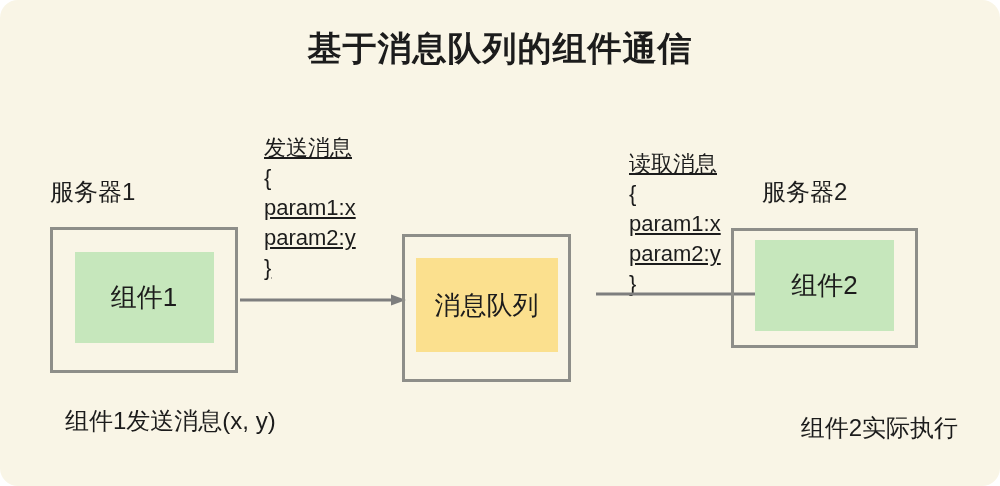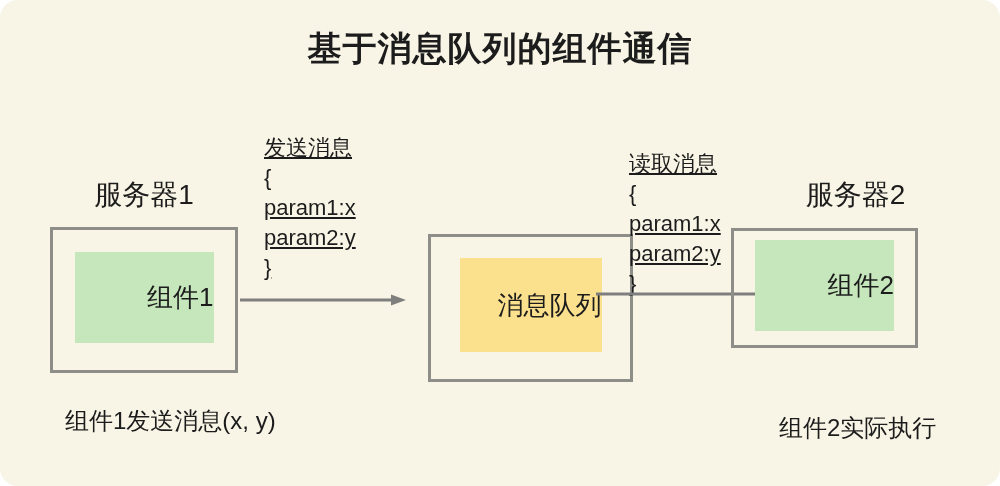--- a/index.html
+++ b/index.html
@@ -28,40 +28,40 @@
     left: 0;
     top: 26px;
     width: 1000px;
     text-align: center;
     font-size: 34px;
     font-weight: 600;
     letter-spacing: 1px;
   }
   .server-label {
     position: absolute;
-    text-align: center;
-    font-size: 28px;
+    text-align: left;
+    font-size: 24px;
   }
   .server-label.s1 { left: 50px; top: 176px; width: 188px; }
   .server-label.s2 { left: 762px; top: 176px; width: 187px; }
   .outer-box {
     position: absolute;
     border: 3px solid var(--box-border);
     background: transparent;
     display: flex;
     align-items: center;
     justify-content: center;
   }
   .outer-box.b1 { left: 50px;  top: 227px; width: 188px; height: 146px; }
-  .outer-box.bq { left: 428px; top: 234px; width: 205px; height: 148px; }
+  .outer-box.bq { left: 402px; top: 234px; width: 169px; height: 148px; }
   .outer-box.b2 { left: 731px; top: 228px; width: 187px; height: 120px; }
   .inner-box {
     display: flex;
     align-items: center;
-    justify-content: flex-end;
+    justify-content: center;
     font-size: 26px;
     margin-top: -6px;
   }
   .inner-box.green { background: var(--component-fill); width: 139px; height: 91px; }
   .inner-box.yellow { background: var(--queue-fill); width: 142px; height: 94px; }
   .annotation {
     position: absolute;
     font-size: 22px;
     line-height: 30px;
     white-space: nowrap;
@@ -71,21 +71,21 @@
   .annotation.read { left: 629px; top: 133px; margin-top: 16px; }
   .arrow-svg { position: absolute; display: block; }
   .arrow-svg.send { left: 240px; top: 293px; }
   .arrow-svg.read { left: 596px; top: 287px; }
   .caption {
     position: absolute;
     font-size: 24px;
     line-height: 30px;
   }
   .caption.left { left: 33px; top: 406px; white-space: nowrap; margin-left: 32px; }
-  .caption.right { left: 779px; top: 413px; width: 212px; text-align: left; }
+  .caption.right { left: 746px; top: 413px; width: 212px; text-align: right; }
 </style>
 </head>
 <body>
 
 <div class="canvas">
 
   <div class="title">基于消息队列的组件通信</div>
 
   <div class="server-label s1">服务器1</div>
   <div class="outer-box b1">

